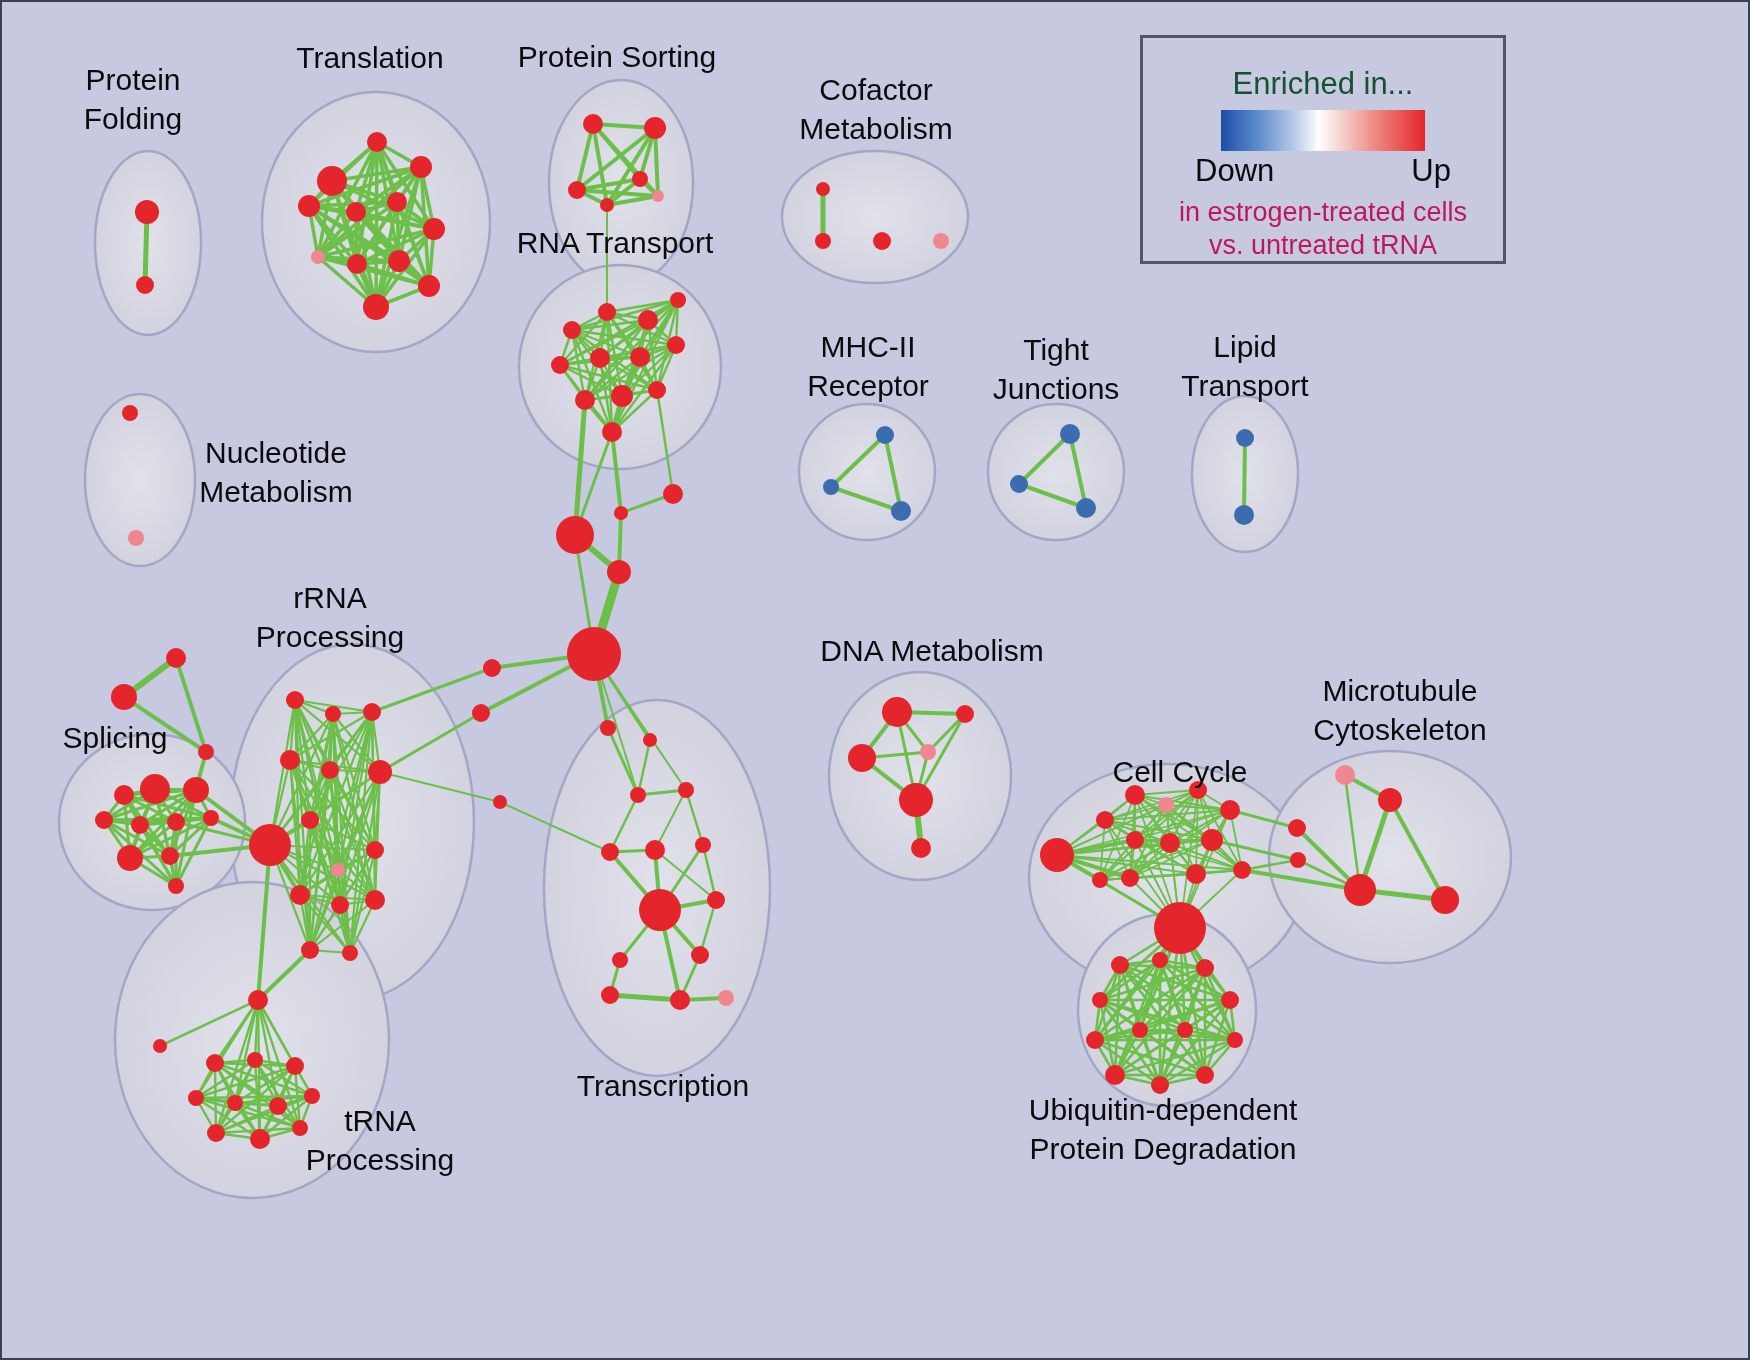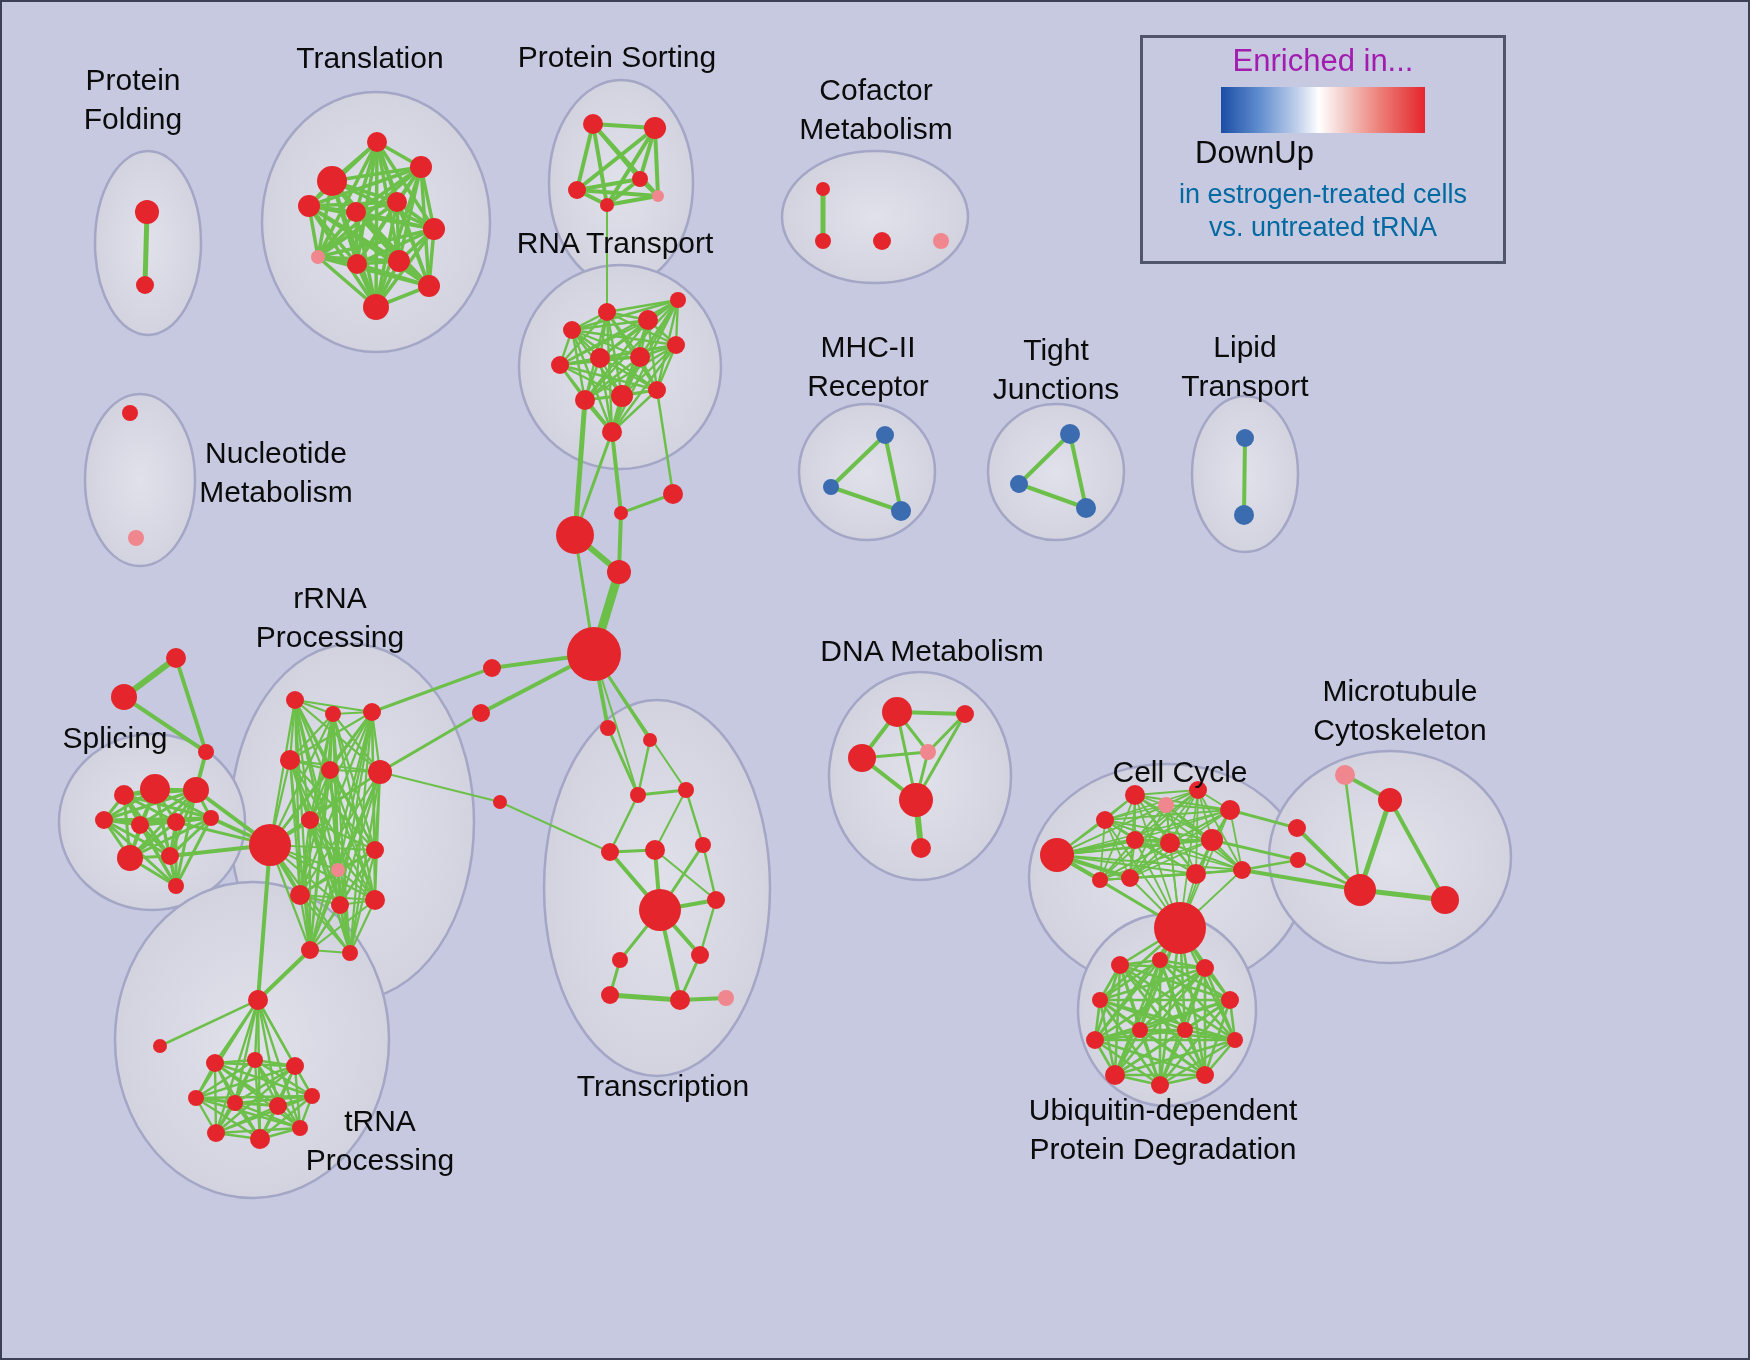--- a/index.html
+++ b/index.html
@@ -9,27 +9,27 @@
     font-family:"Liberation Sans",sans-serif;
   }
   .frame{position:absolute;inset:0;border:2px solid #3c4054;pointer-events:none;z-index:30;}
   #network-svg{position:absolute;left:0;top:0;width:1750px;height:1360px;z-index:1;}
   .cluster-label{font-family:"Liberation Sans",sans-serif;font-size:30px;fill:#0b0b0b;}
   .legend{
     position:absolute;left:1140px;top:35px;width:366px;height:229px;
     box-sizing:border-box;border:3px solid #50556b;background:#c7c9e1;
     display:flex;flex-direction:column;align-items:center;z-index:20;
   }
-  .legend-title{font-size:31px;color:#a21caf;margin-top:5px;}
+  .legend-title{font-size:31px;color:#14532d;margin-top:28px;}
   .legend-gradient{
     width:204px;height:46px;margin-top:8px;
     background:linear-gradient(to right,#1c4da5 0%,#5d8bcd 18%,#c3d2ec 38%,#ffffff 48%,#f3cdc9 60%,#ec7f78 78%,#e5252c 100%);
   }
-  .legend-scale{width:256px;display:flex;font-size:31px;color:#0b0b0b;margin-top:2px;}
-  .legend-sub{font-size:27px;color:#0369a1;margin-top:2px;}
+  .legend-scale{width:256px;display:flex;justify-content:space-between;font-size:31px;color:#0b0b0b;margin-top:2px;}
+  .legend-sub{font-size:27px;color:#be185d;margin-top:2px;}
   .legend-sub.first{margin-top:8px;}
 </style>
 </head>
 <body>
 
 <svg id="network-svg" viewBox="0 0 1750 1360">
   <defs>
     <radialGradient id="ellipseGrad">
       <stop offset="0%" stop-color="#e0e1ea"></stop>
       <stop offset="100%" stop-color="#d2d3df"></stop>

